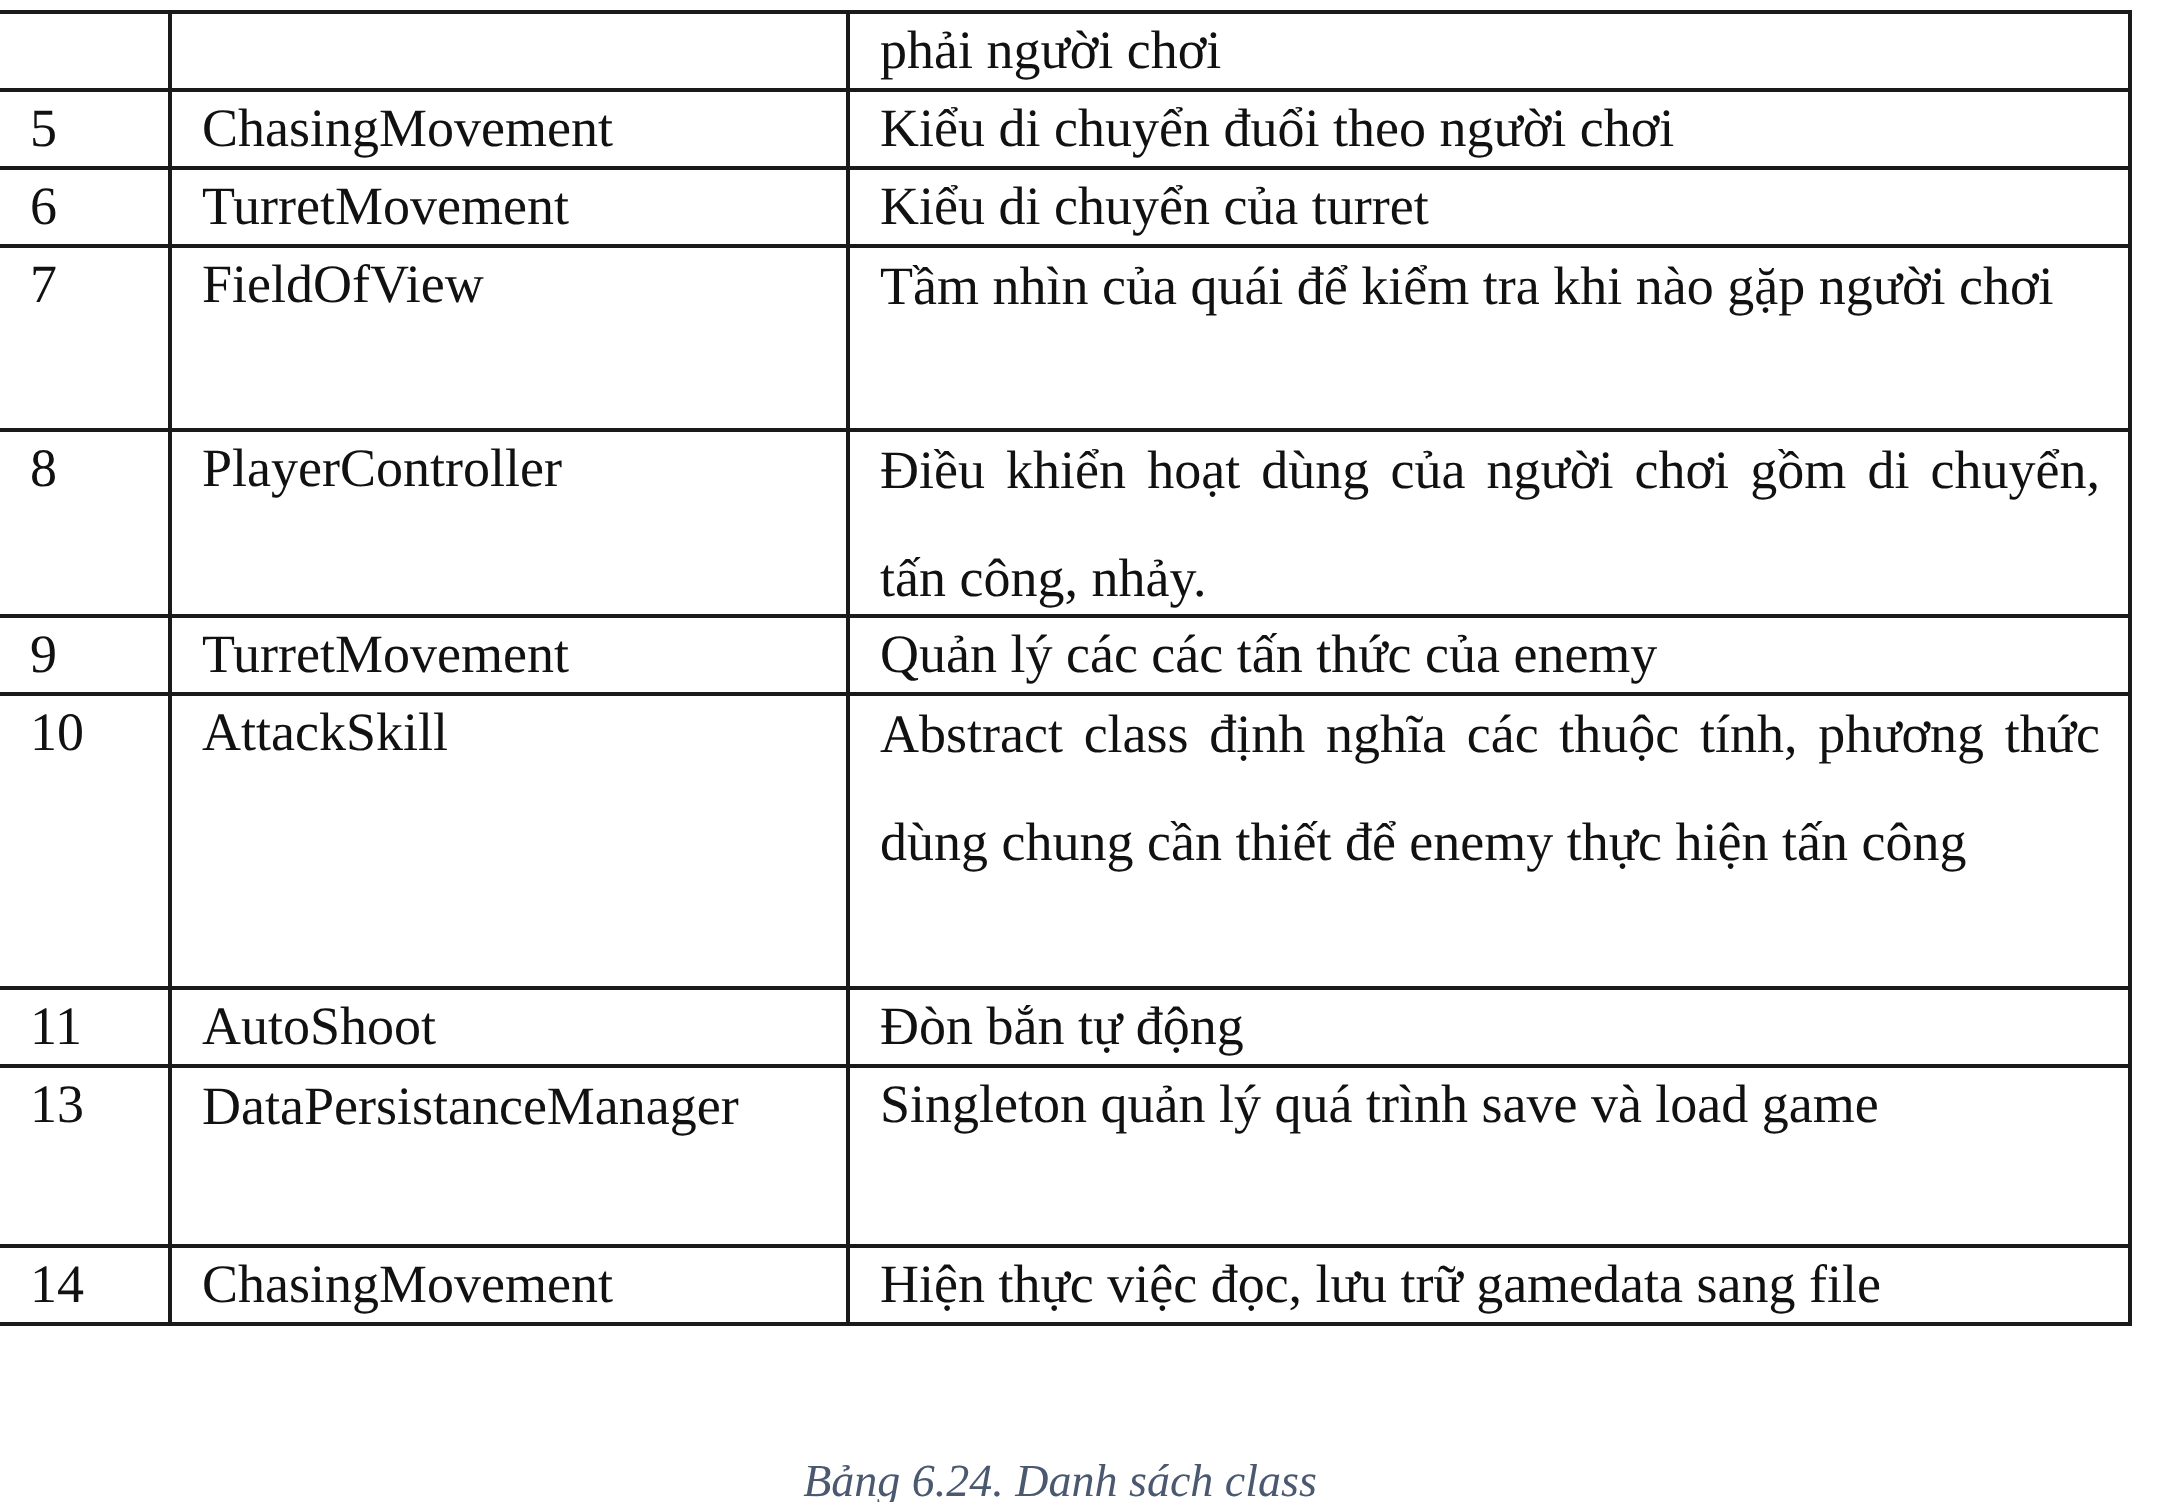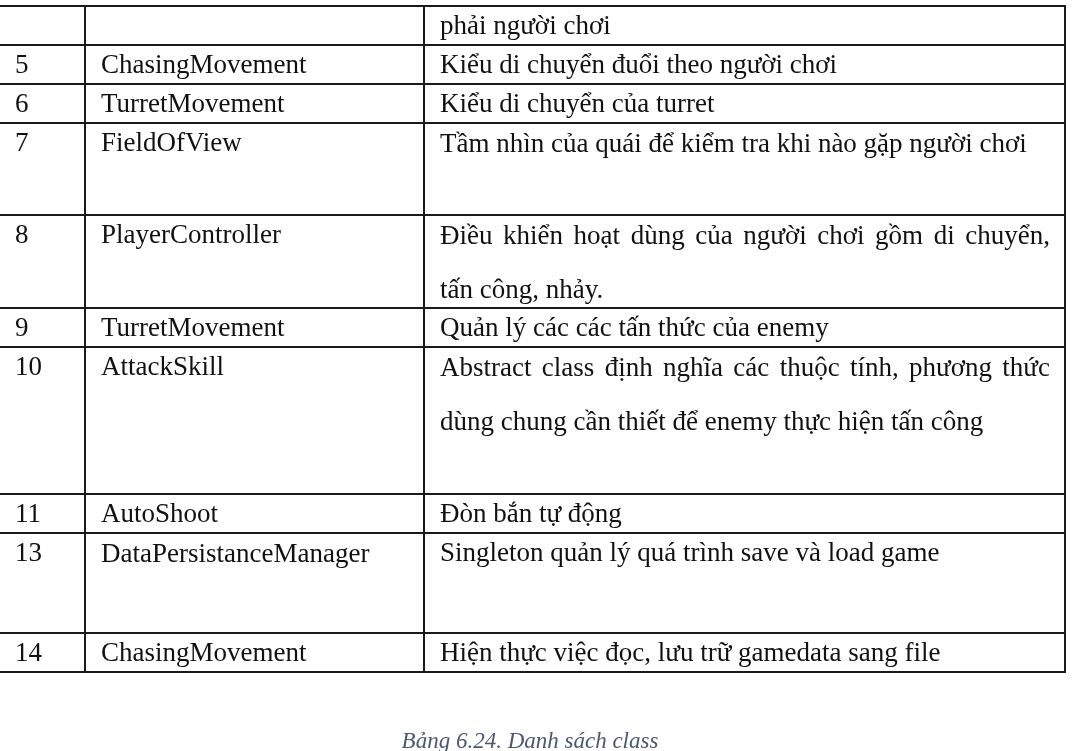--- a/index.html
+++ b/index.html
@@ -99,21 +99,21 @@
       <td class="cell-name">AttackSkill</td>
       <td class="cell-desc">
         <div class="desc-multi">Abstract class định nghĩa các thuộc tính, phương thức dùng chung cần thiết để enemy thực hiện tấn công</div>
       </td>
     </tr>
     <tr style="height:35px">
       <td class="cell-no">11</td>
       <td class="cell-name">AutoShoot</td>
       <td class="cell-desc">Đòn bắn tự động</td>
     </tr>
-    <tr style="height:100px">
+    <tr style="height:90px">
       <td class="cell-no">13</td>
       <td class="cell-name">
         <div class="name-multi">DataPersistanceManager</div>
       </td>
       <td class="cell-desc">Singleton quản lý quá trình save và load game</td>
     </tr>
     <tr style="height:38px">
       <td class="cell-no">14</td>
       <td class="cell-name">ChasingMovement</td>
       <td class="cell-desc">Hiện thực việc đọc, lưu trữ gamedata sang file</td>

